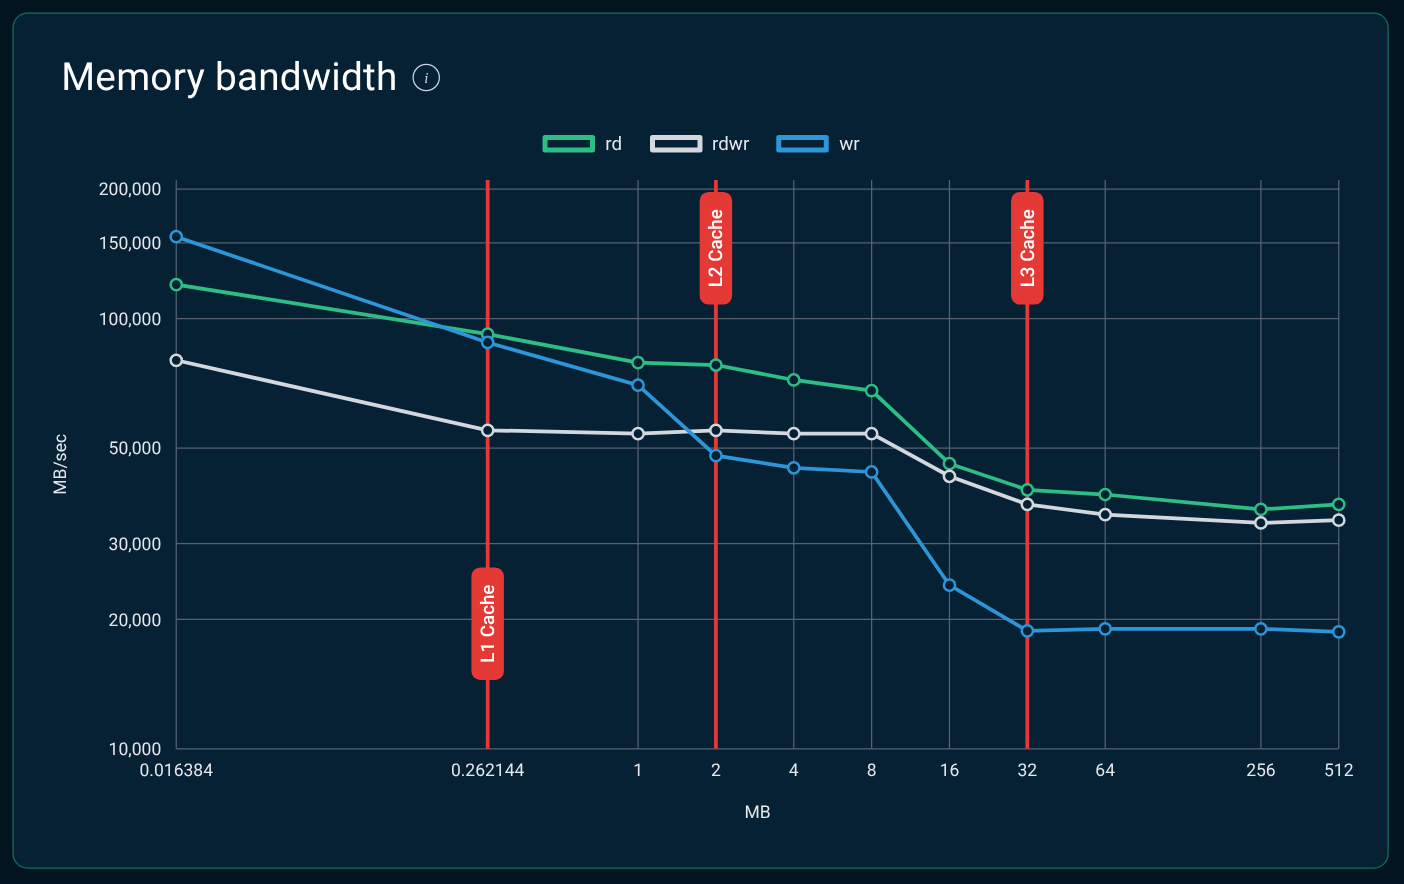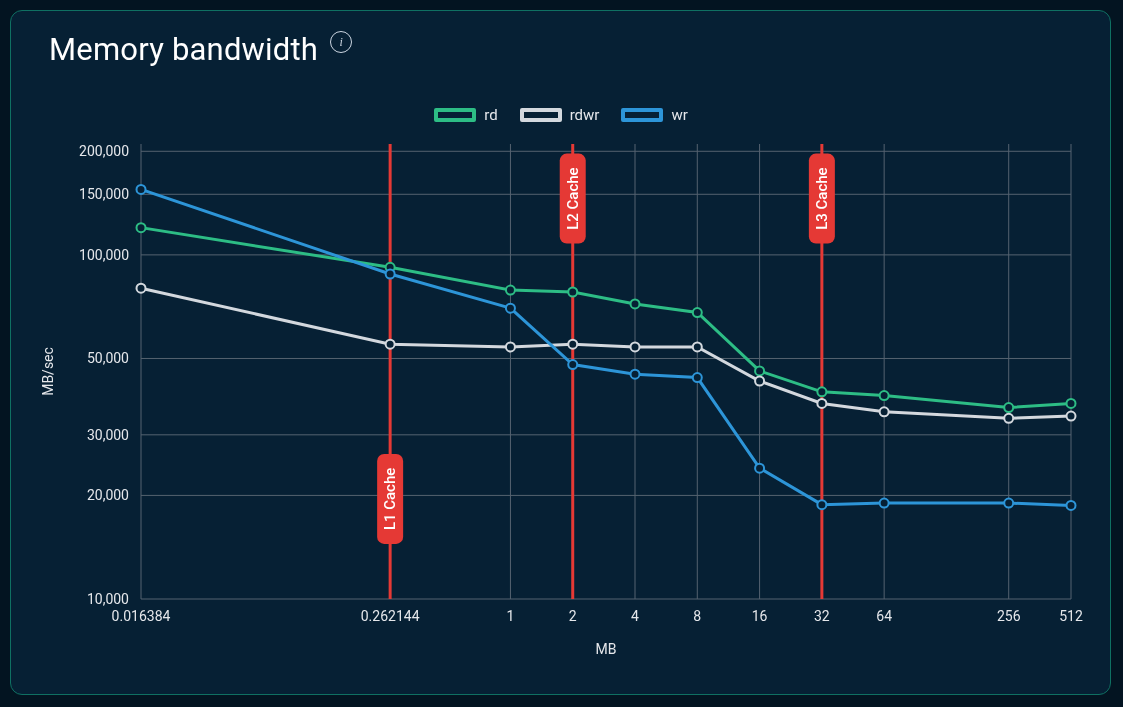--- a/index.html
+++ b/index.html
@@ -19,22 +19,23 @@
     width: 1101px;
     height: 685px;
     border: 1px solid #0f7062;
     border-radius: 12px;
     background: #062034;
     box-sizing: border-box;
   }
   .title-row {
     position: absolute;
     left: 38px;
-    top: 20px;
-    display: flex;
+    top: 32px;
+    display: flex;
+    align-items: center;
     gap: 12px;
   }
   .title {
     font-size: 31px;
     font-weight: 400;
     color: #ffffff;
     letter-spacing: 0.2px;
   }
   .info-icon {
     width: 20px;

